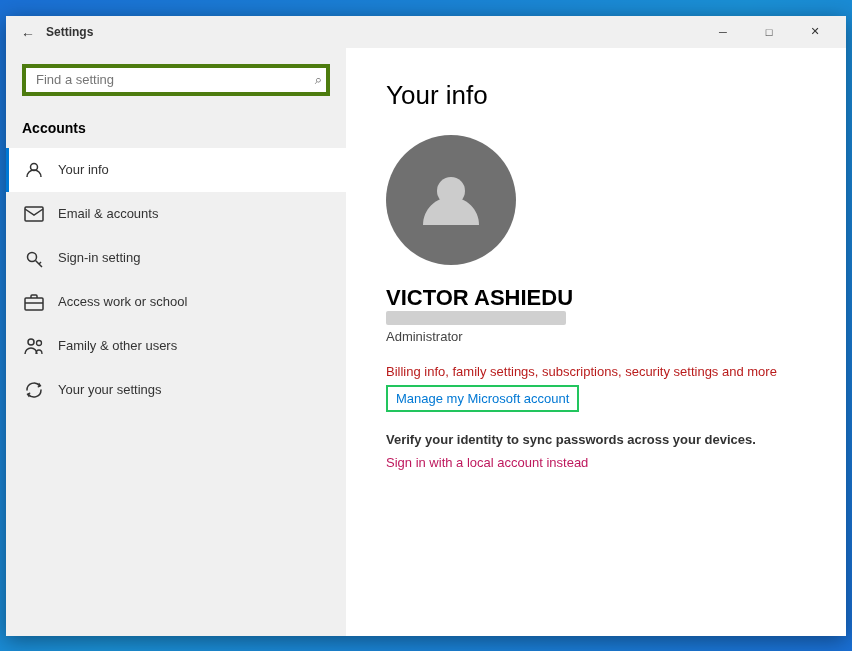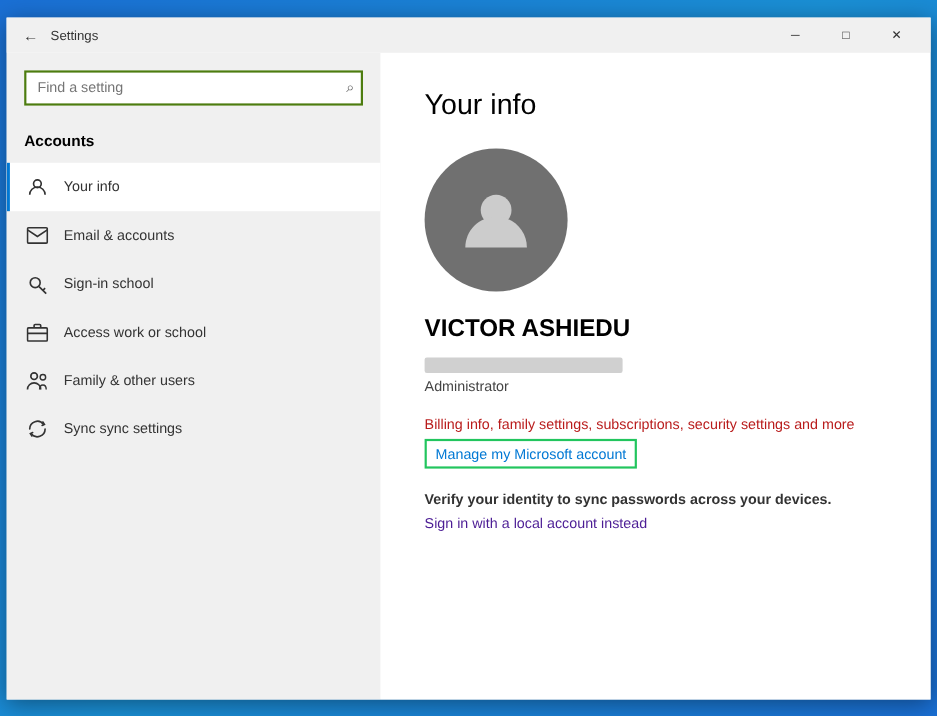--- a/index.html
+++ b/index.html
@@ -41,20 +41,21 @@
       cursor: pointer;
       color: #333;
       font-size: 14px;
     }
 
     .title-bar-title {
       font-size: 12px;
       color: #333;
       margin-left: 4px;
       flex: 1;
+      font-weight: bold;
     }
 
     .window-controls {
       display: flex;
       gap: 0;
     }
 
     .win-btn {
       width: 46px;
       height: 32px;
@@ -84,21 +85,21 @@
 
     .sidebar-search {
       margin: 0 16px 16px 16px;
       position: relative;
     }
 
     .sidebar-search input {
       width: 100%;
       height: 32px;
       padding: 0 32px 0 10px;
-      border: 2px solid #4d7c0f;
+      border: 4px solid #4d7c0f;
       background: #fff;
       font-size: 13px;
       outline: none;
     }
 
     .sidebar-search .search-icon {
       position: absolute;
       right: 8px;
       top: 50%;
       transform: translateY(-50%);
@@ -180,21 +181,21 @@
 
     .avatar-svg {
       width: 70px;
       height: 70px;
     }
 
     .user-name {
       font-size: 22px;
       font-weight: 700;
       color: #000;
-      margin-bottom: 14px;
+      margin-bottom: 0;
     }
 
     .user-email {
       height: 14px;
       width: 180px;
       background: #d0d0d0;
       margin-bottom: 4px;
       border-radius: 2px;
     }
 
@@ -232,21 +233,21 @@
       font-size: 13px;
       color: #0078d4;
       text-decoration: none;
       cursor: pointer;
       display: block;
       margin-bottom: 36px;
     }
 
     .local-link {
       font-size: 13px;
-      color: #4c1d95;
+      color: #be185d;
       text-decoration: none;
       cursor: pointer;
     }
 
     
     .main-content::-webkit-scrollbar { width: 6px; }
     .main-content::-webkit-scrollbar-thumb { background: #c0c0c0; }
 
     .sidebar::-webkit-scrollbar { width: 4px; }
     .sidebar::-webkit-scrollbar-thumb { background: #c0c0c0; }
@@ -299,21 +300,21 @@
       </div>
 
       <div class="nav-item">
         <span class="nav-icon">
           <svg width="20" height="20" viewBox="0 0 20 20" fill="none">
             <circle cx="8" cy="9" r="4.5" stroke="#333" stroke-width="1.5" fill="none"></circle>
             <path d="M11.5 12.5L18 19" stroke="#333" stroke-width="1.5"></path>
             <path d="M15 16l2-2" stroke="#333" stroke-width="1.5"></path>
           </svg>
         </span>
-        <span class="nav-label">Sign-in school</span>
+        <span class="nav-label">Sign-in setting</span>
       </div>
 
       <div class="nav-item">
         <span class="nav-icon">
           <svg width="20" height="18" viewBox="0 0 20 18" fill="none">
             <rect x="1" y="5" width="18" height="12" rx="1" stroke="#333" stroke-width="1.5" fill="none"></rect>
             <path d="M7 5V3a1 1 0 011-1h4a1 1 0 011 1v2" stroke="#333" stroke-width="1.5" fill="none"></path>
             <path d="M1 10h18" stroke="#333" stroke-width="1.5"></path>
           </svg>
         </span>
@@ -334,21 +335,21 @@
 
       <div class="nav-item">
         <span class="nav-icon">
           <svg width="20" height="20" viewBox="0 0 20 20" fill="none">
             <path d="M3 10a7 7 0 0112.6-4.2" stroke="#333" stroke-width="1.5" fill="none" stroke-linecap="round"></path>
             <path d="M17 10a7 7 0 01-12.6 4.2" stroke="#333" stroke-width="1.5" fill="none" stroke-linecap="round"></path>
             <path d="M15 3.5l1.5 2.3-2.3 1" stroke="#333" stroke-width="1.3" fill="none" stroke-linecap="round"></path>
             <path d="M5 16.5L3.5 14.2l2.3-1" stroke="#333" stroke-width="1.3" fill="none" stroke-linecap="round"></path>
           </svg>
         </span>
-        <span class="nav-label">Sync sync settings</span>
+        <span class="nav-label">Your your settings</span>
       </div>
     </div>
 
     <div class="main-content">
       <h1 class="page-title">Your info</h1>
 
       <div class="avatar-container">
         <svg class="avatar-svg" viewBox="0 0 70 70" fill="none">
           <circle cx="35" cy="26" r="14" fill="#ccc"></circle>
           <path d="M7 60c0-15.464 12.536-28 28-28s28 12.536 28 28" fill="#ccc"></path>

